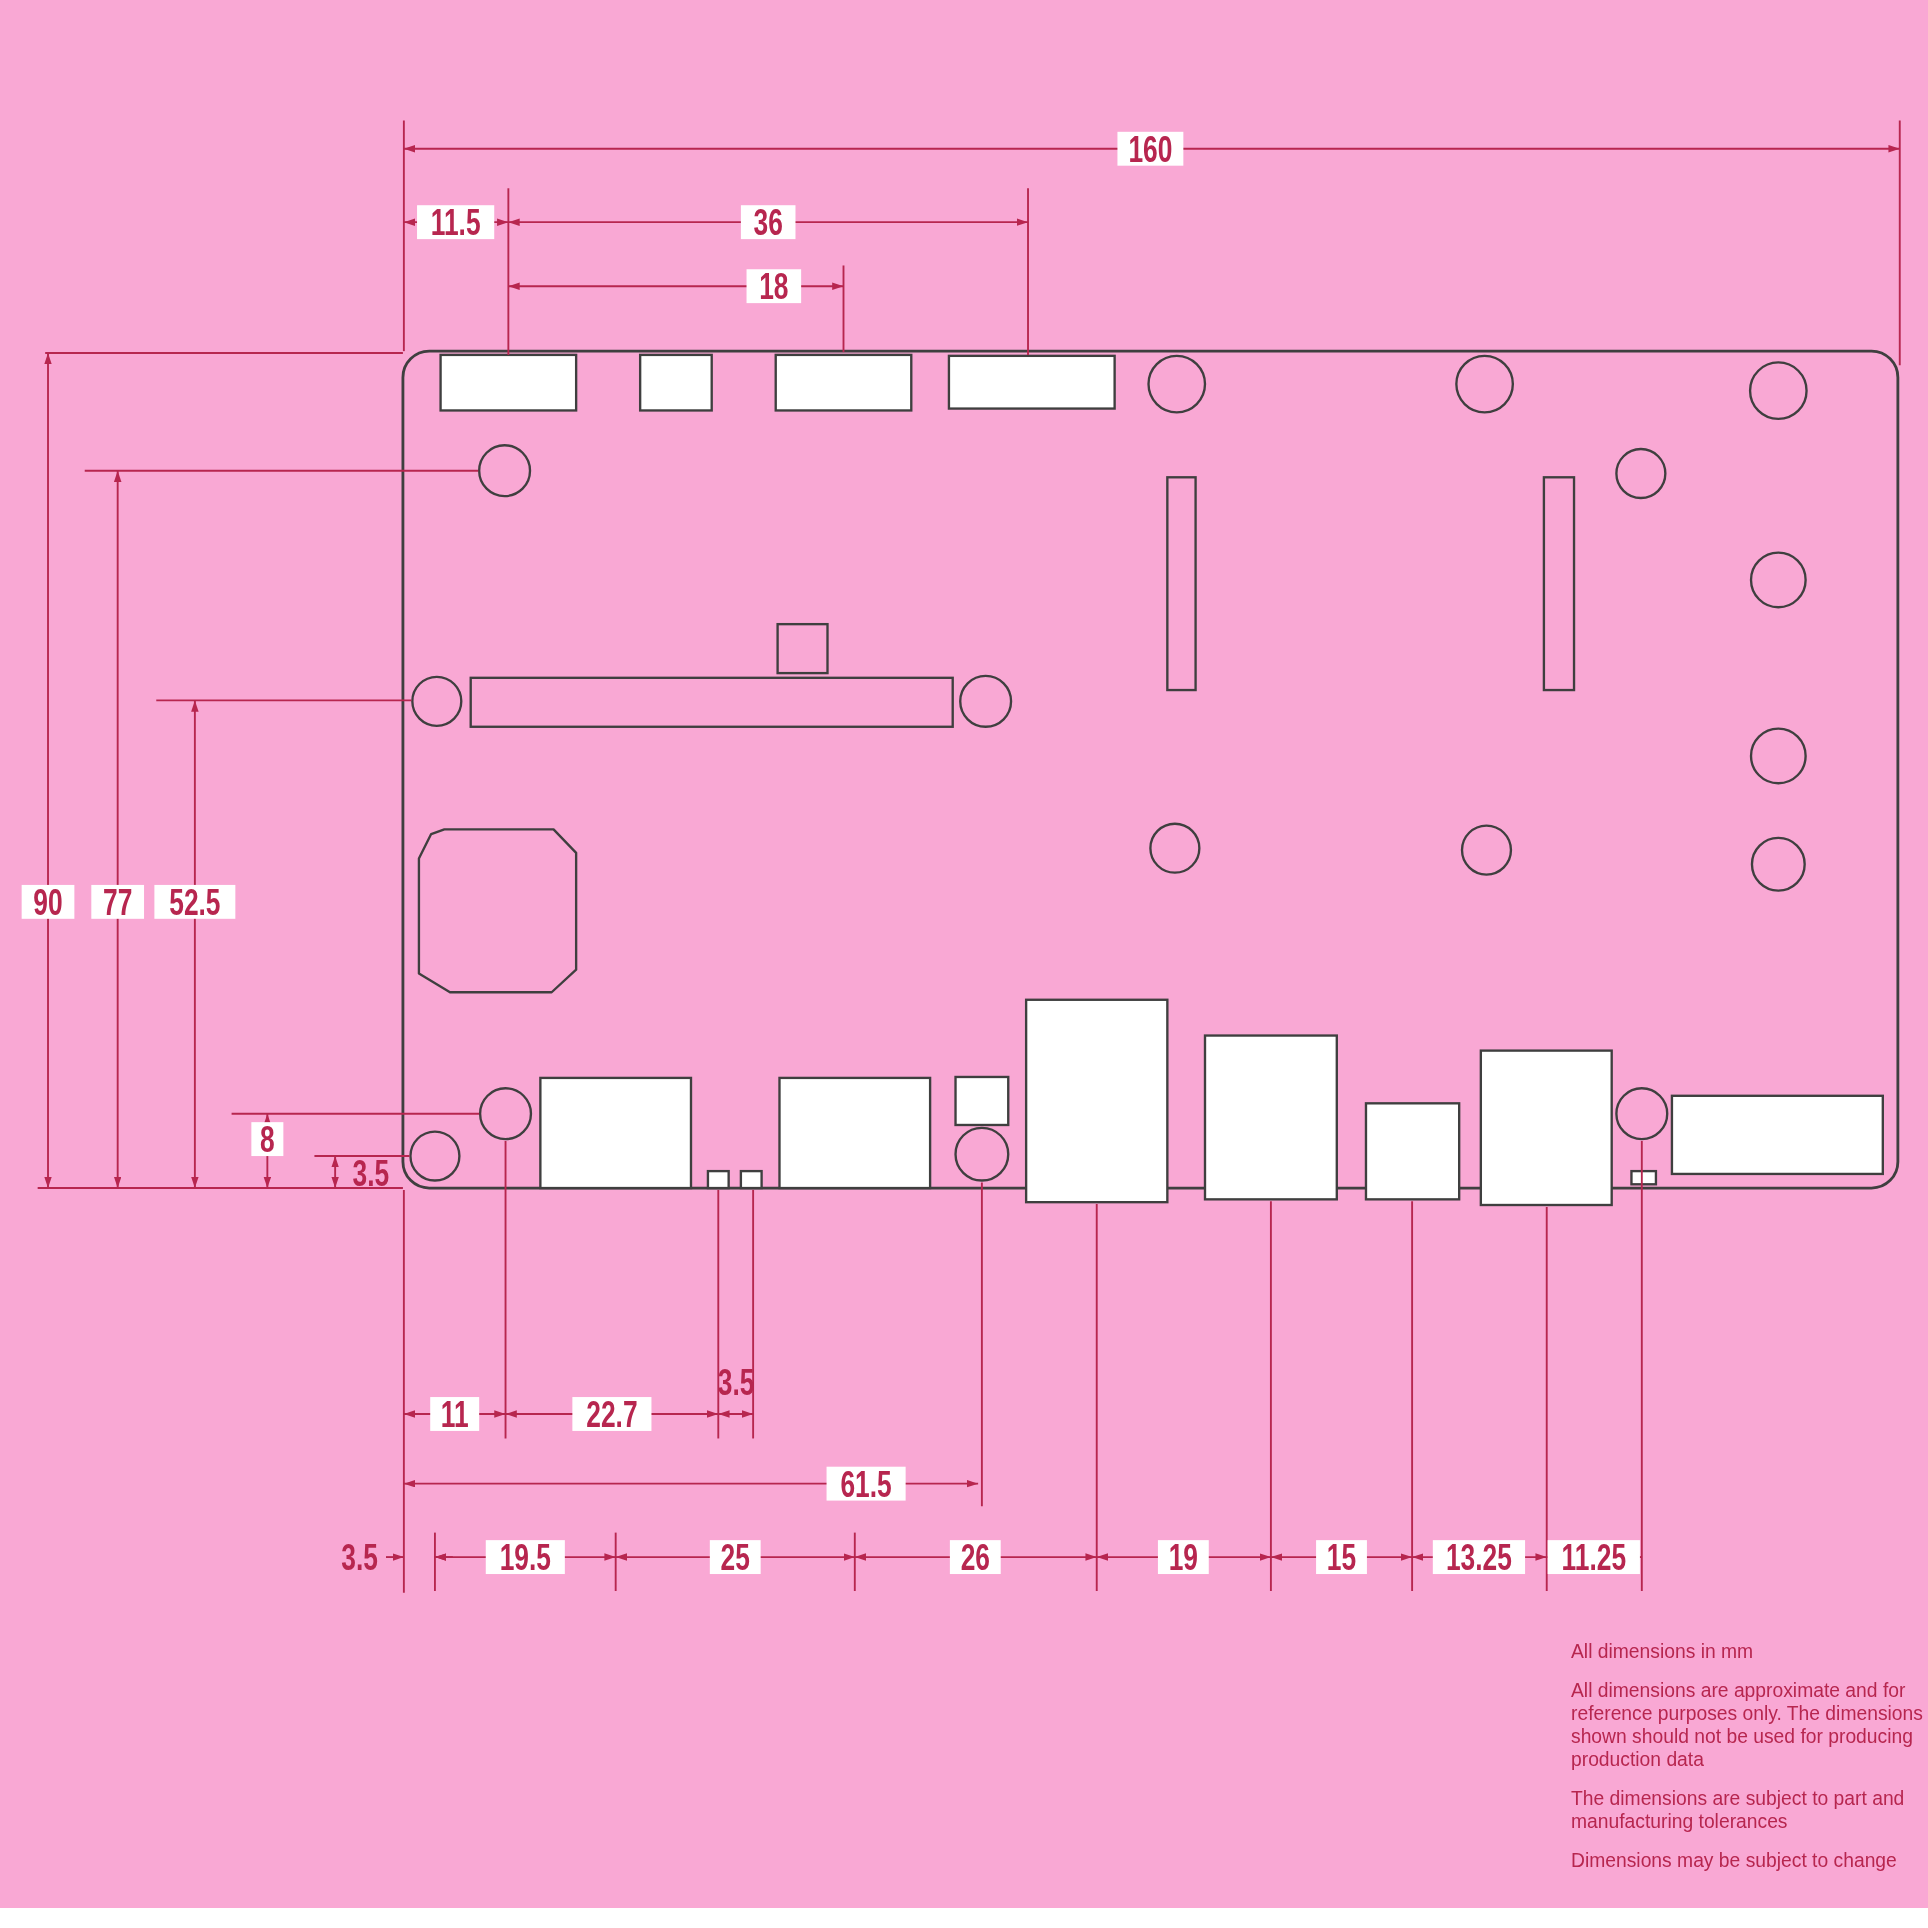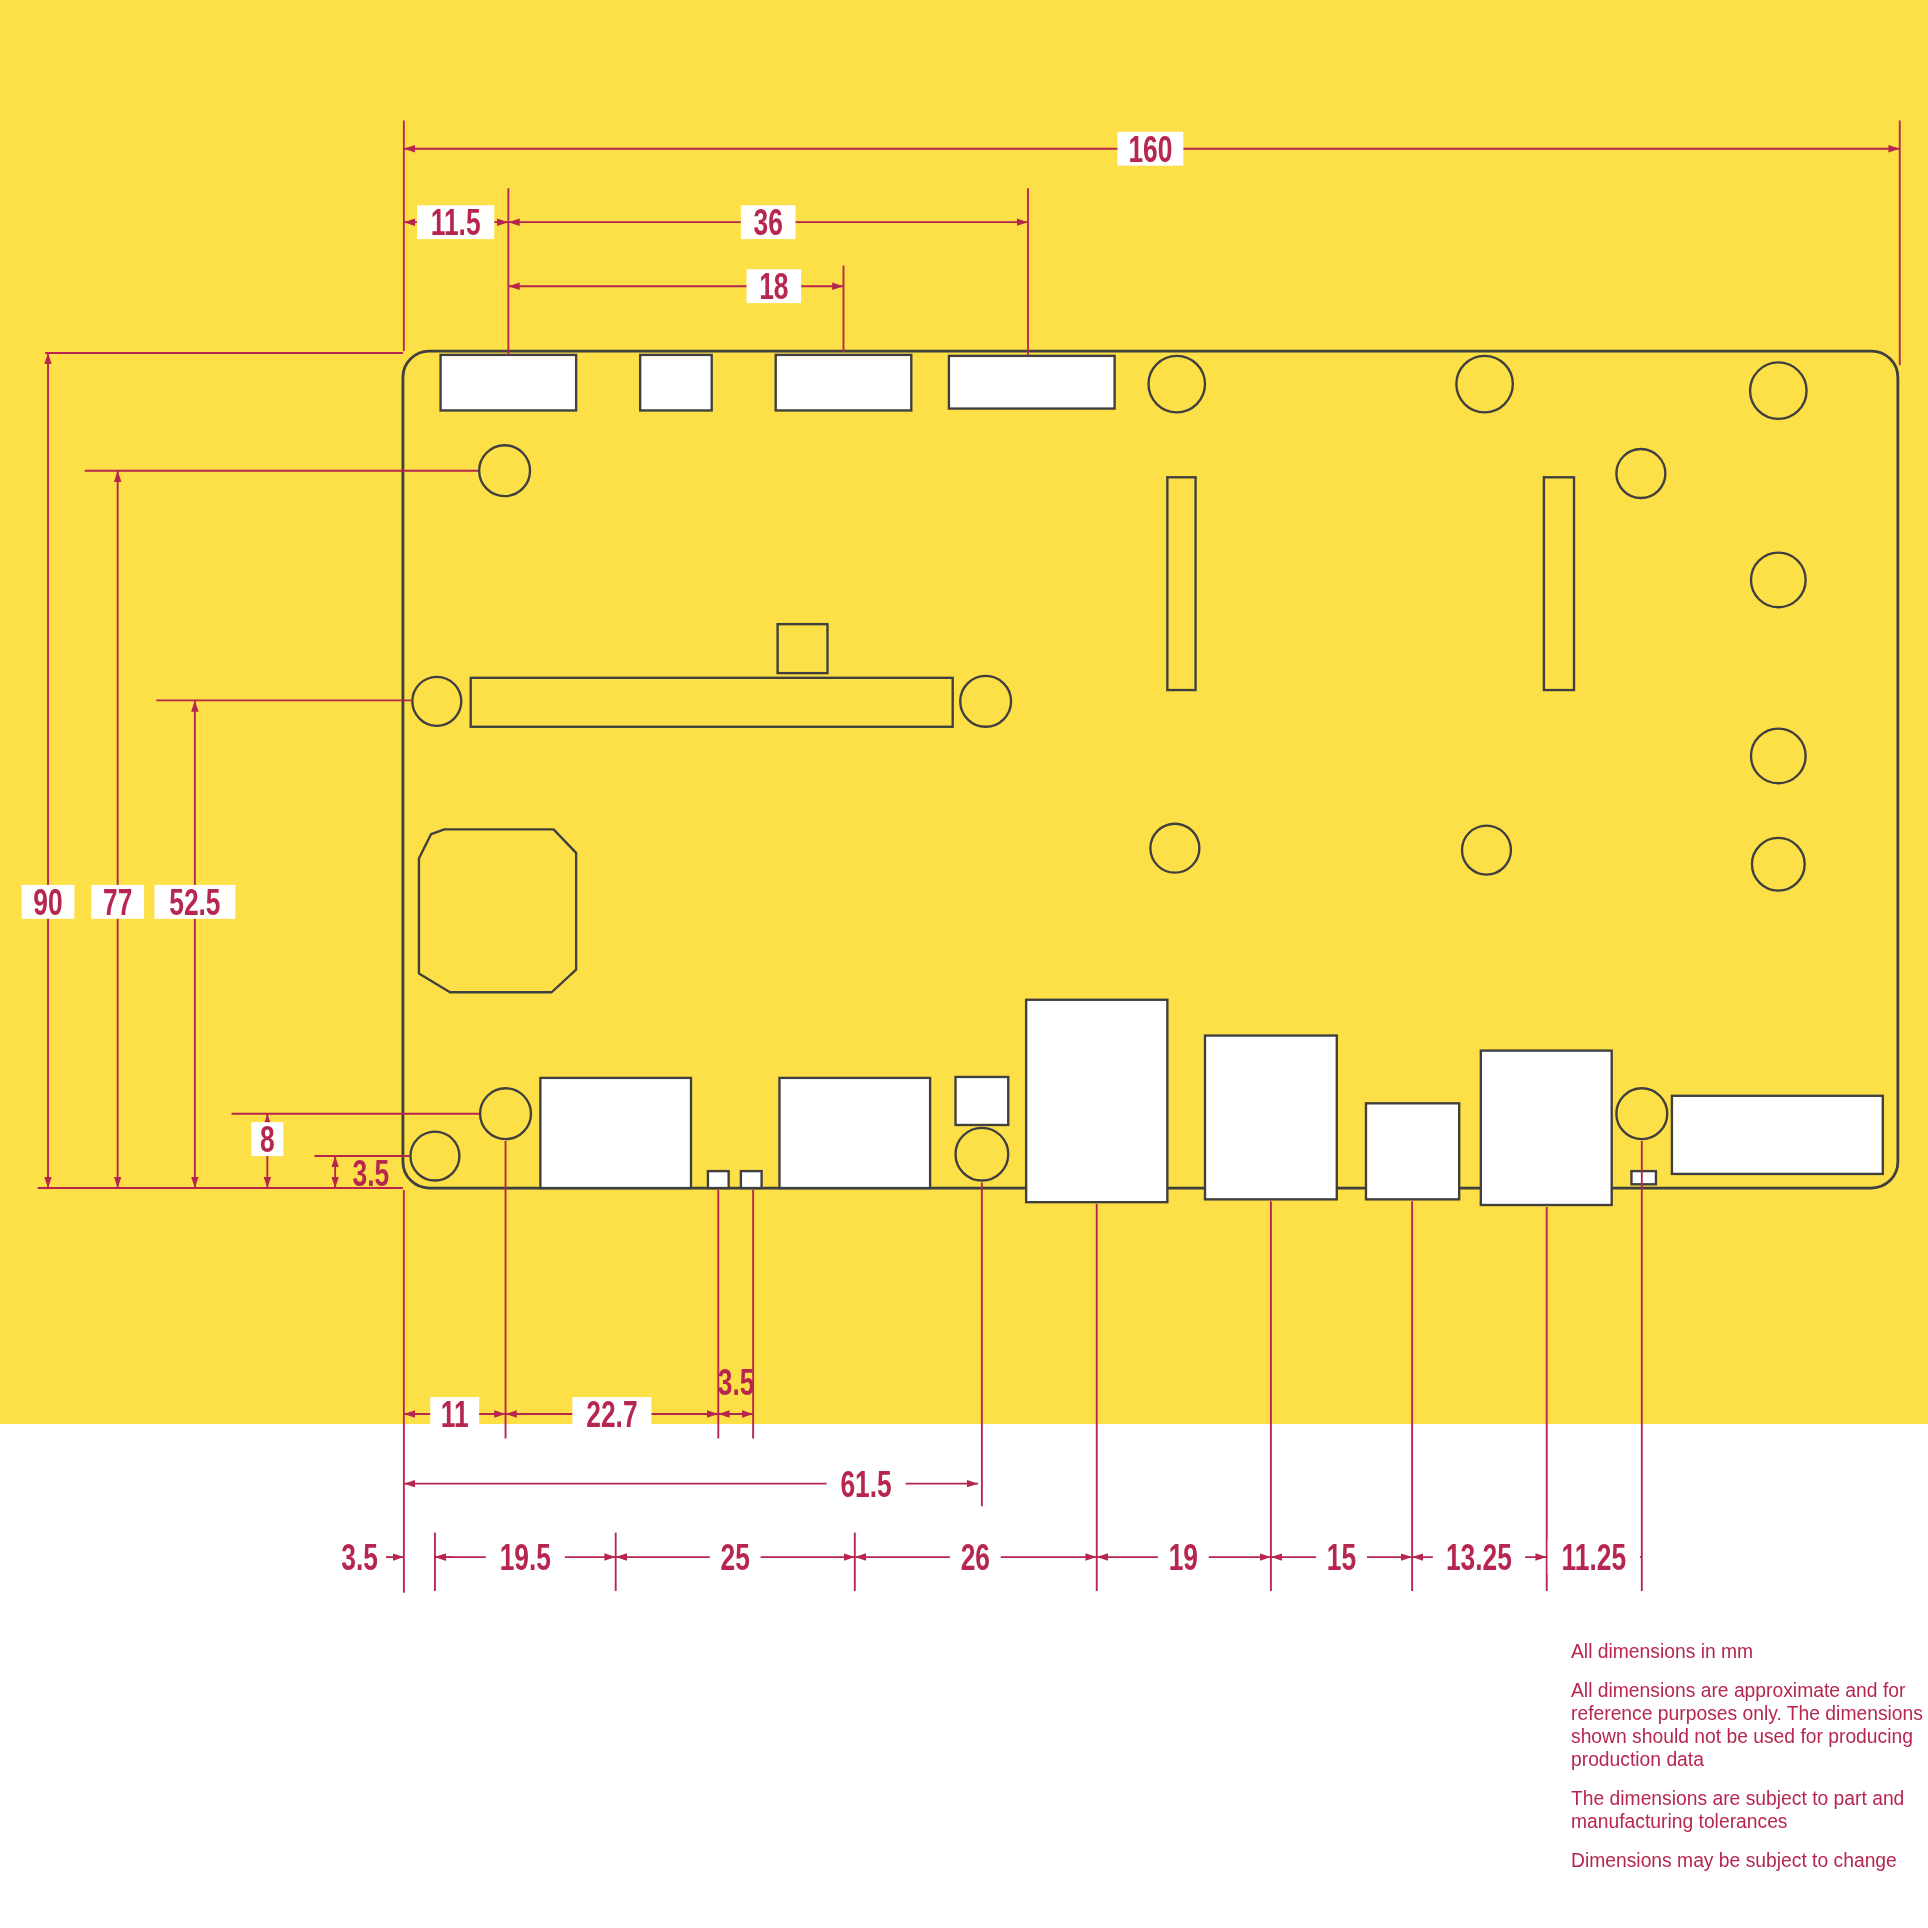--- a/index.html
+++ b/index.html
@@ -1,16 +1,16 @@
 <!DOCTYPE html>
 <html style="font-size:15px"><head>
 <meta charset="utf-8">
 <style>
   html,body{margin:0;padding:0;background:#ffffff;width:1928px;height:1928px;overflow:hidden;}
-  #stage{position:relative;width:1928px;height:1424px;background:#fde047;font-family:"Liberation Sans",sans-serif;}
+  #stage{position:relative;width:1928px;height:1908px;background:#f9a8d4;font-family:"Liberation Sans",sans-serif;}
   #drawing{position:absolute;left:0;top:0;}
   text.dim{font-family:"Liberation Sans",sans-serif;font-weight:bold;font-size:40px;
            fill:#b7264f;text-anchor:middle;}
   .blk{stroke:#3f3f3f;stroke-width:2.5;fill:#ffffff;}
   .blk-open{stroke:#3f3f3f;stroke-width:2.5;fill:none;}
   .red{stroke:#b7264f;stroke-width:2;fill:none;}
   .lblbg{fill:#ffffff;stroke:none;}
   #notes{position:absolute;left:1571px;top:1640px;width:369px;color:#b7264f;
          font-size:19.3px;line-height:23px;font-weight:normal;}
   #notes p{margin:0 0 16px 0;white-space:pre-line;}

